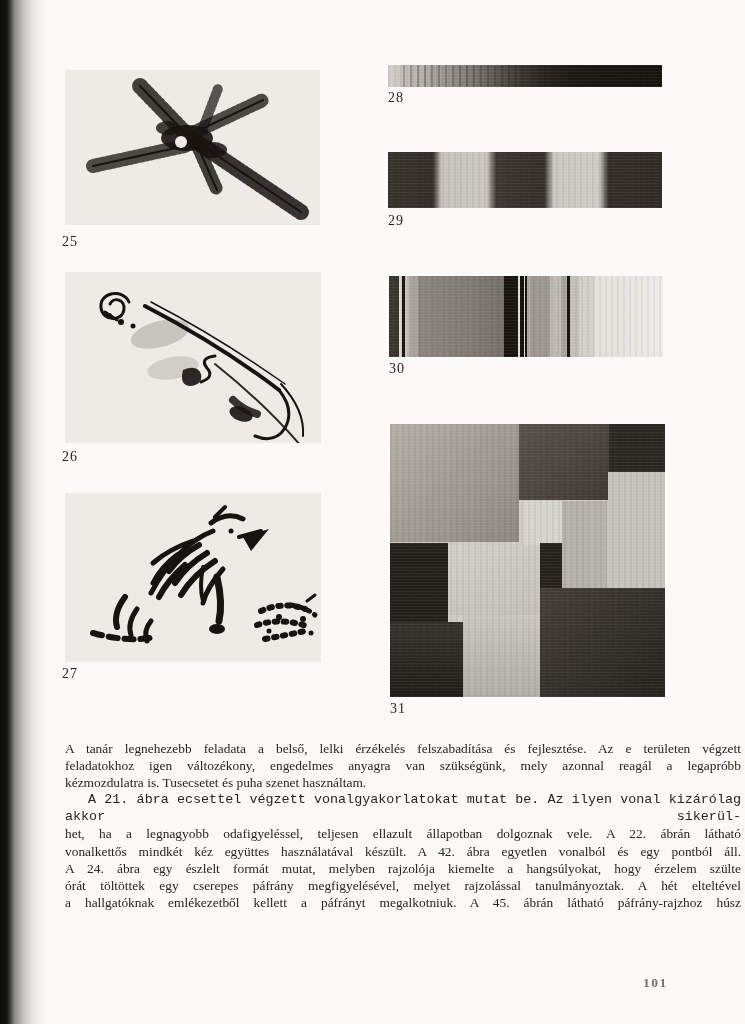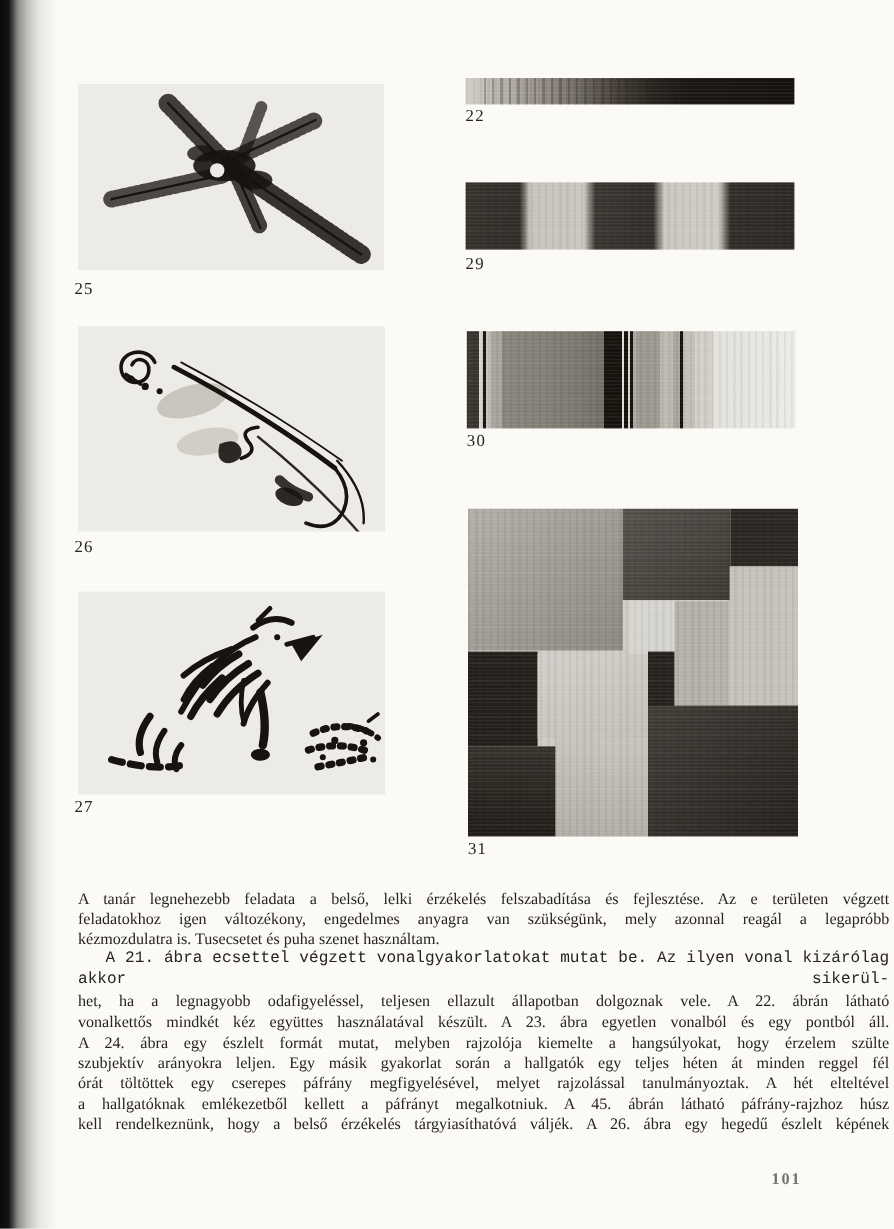--- a/index.html
+++ b/index.html
@@ -183,21 +183,21 @@
     <ellipse class="inkfill" cx="152" cy="136" rx="8" ry="5"></ellipse>
     <circle class="inkfill" cx="238" cy="126" r="3"></circle>
     <circle class="inkfill" cx="214" cy="124" r="3"></circle>
     <circle class="inkfill" cx="204" cy="138" r="2.5"></circle>
     <circle class="inkfill" cx="246" cy="140" r="2.5"></circle>
   </svg>
 </div>
 <div class="caption" id="cap27">27</div>
 
 <div class="strip charcoal" id="fig28"></div>
-<div class="caption" id="cap28">22</div>
+<div class="caption" id="cap28">28</div>
 
 <div class="strip charcoal" id="fig29"></div>
 <div class="caption" id="cap29">29</div>
 
 <div class="strip charcoal" id="fig30"></div>
 <div class="caption" id="cap30">30</div>
 
 <div class="strip charcoal" id="fig31">
   <div class="r r1"></div>
   <div class="r r2"></div>
@@ -213,21 +213,19 @@
   <div class="r r12"></div>
 </div>
 <div class="caption" id="cap31">31</div>
 
 <div class="bodytext">
   <div class="line">A tanár legnehezebb feladata a belső, lelki érzékelés felszabadítása és fejlesztése. Az e területen végzett</div>
   <div class="line">feladatokhoz igen változékony, engedelmes anyagra van szükségünk, mely azonnal reagál a legapróbb</div>
   <div class="line short">kézmozdulatra is. Tusecsetet és puha szenet használtam.</div>
   <div class="line indent">A 21. ábra ecsettel végzett vonalgyakorlatokat mutat be. Az ilyen vonal kizárólag akkor sikerül-</div>
   <div class="line">het, ha a legnagyobb odafigyeléssel, teljesen ellazult állapotban dolgoznak vele. A 22. ábrán látható</div>
-  <div class="line">vonalkettős mindkét kéz együttes használatával készült. A 23. ábra egyetlen vonalból és egy pontból áll.</div>
+  <div class="line">vonalkettős mindkét kéz együttes használatával készült. A 42. ábra egyetlen vonalból és egy pontból áll.</div>
   <div class="line">A 24. ábra egy észlelt formát mutat, melyben rajzolója kiemelte a hangsúlyokat, hogy érzelem szülte</div>
-  <div class="line">szubjektív arányokra leljen. Egy másik gyakorlat során a hallgatók egy teljes héten át minden reggel fél</div>
   <div class="line">órát töltöttek egy cserepes páfrány megfigyelésével, melyet rajzolással tanulmányoztak. A hét elteltével</div>
   <div class="line">a hallgatóknak emlékezetből kellett a páfrányt megalkotniuk. A 45. ábrán látható páfrány-rajzhoz húsz</div>
-  <div class="line">kell rendelkeznünk, hogy a belső érzékelés tárgyiasíthatóvá váljék. A 26. ábra egy hegedű észlelt képének</div>
 </div>
 
 <div class="pagenum">101</div>
 
 </body></html>

